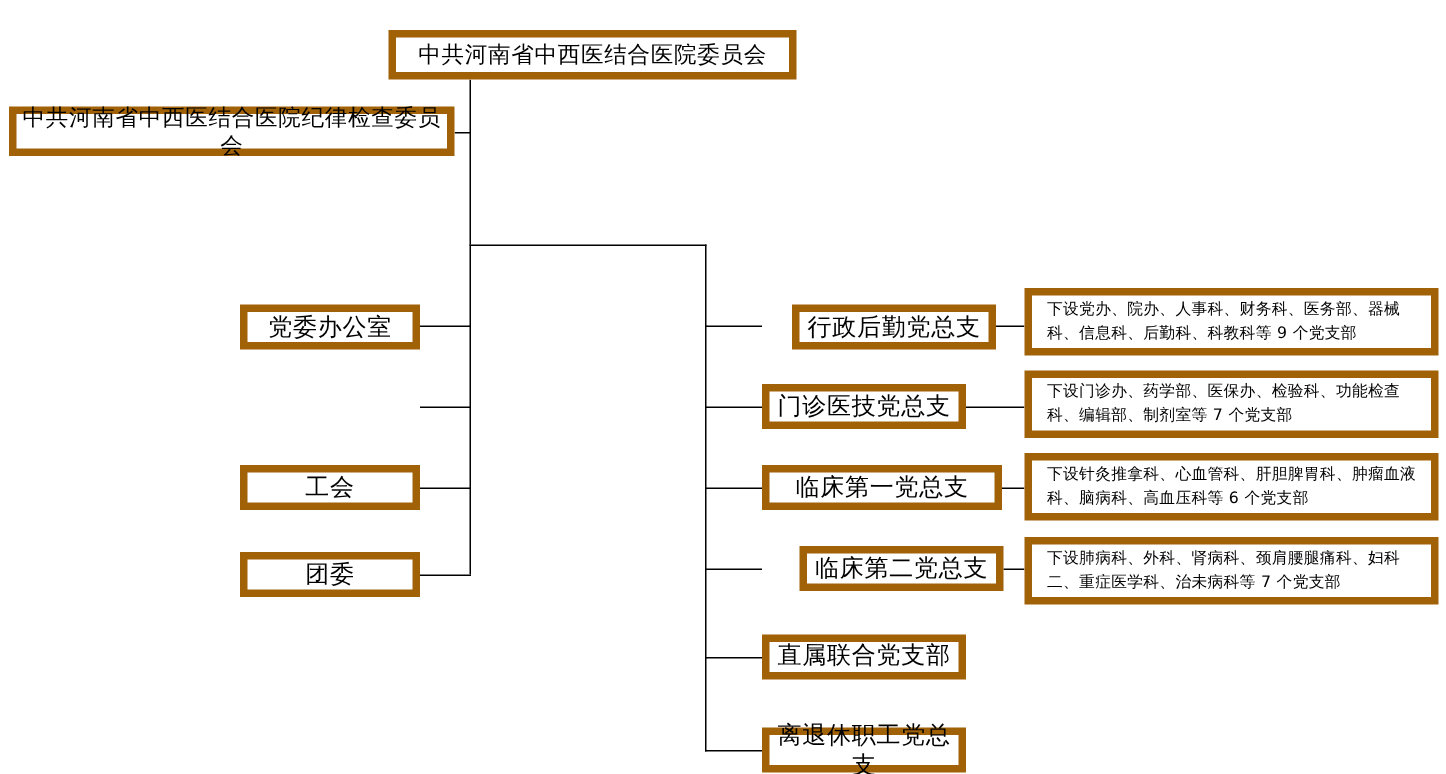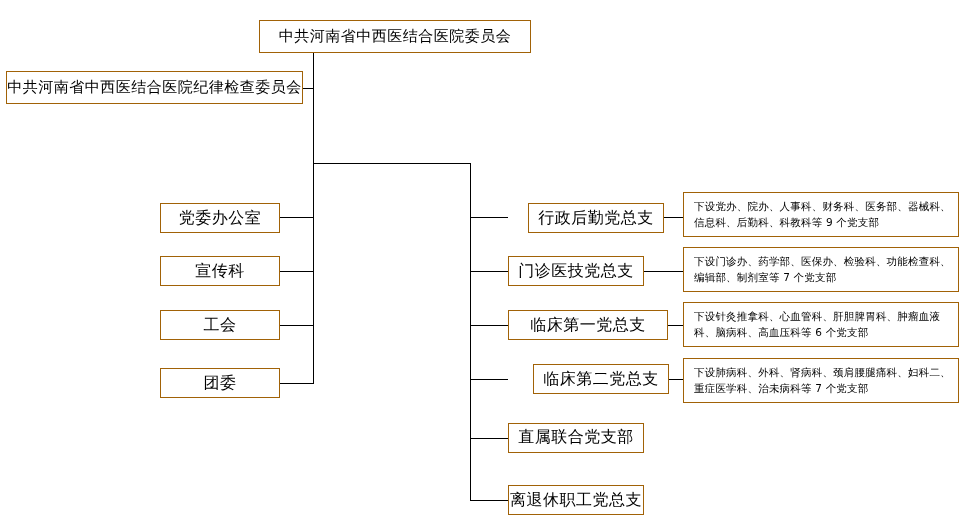--- a/index.html
+++ b/index.html
@@ -14,21 +14,21 @@
   #chart {
     position: relative;
     width: 964px;
     height: 516px;
     background: #ffffff;
     overflow: hidden;
   }
   .box {
     position: absolute;
     box-sizing: border-box;
-    border: 1px solid #a16207;
+    border: 5px solid #a16207;
     background: #ffffff;
     display: flex;
     align-items: center;
     justify-content: center;
     text-align: center;
     line-height: 1.25;
     z-index: 2;
   }
   .box-lg {
     font-size: 15px;
@@ -74,23 +74,20 @@
 
   <div class="line vline" style="left:313px; top:163px; height:220px;"></div>
 
   <div class="line vline" style="left:470px; top:163px; height:338px;"></div>
 
   <div class="box box-md" style="left:160px; top:203px; width:120px; height:30px;">
     <span>党委办公室</span>
   </div>
   <div class="line hline" style="left:280px; top:217px; width:34px;"></div>
 
-  <div class="box box-md" style="left:160px; top:256px; width:120px; height:30px;">
-    <span>宣传科</span>
-  </div>
   <div class="line hline" style="left:280px; top:271px; width:34px;"></div>
 
   <div class="box box-md" style="left:160px; top:310px; width:120px; height:30px;">
     <span>工会</span>
   </div>
   <div class="line hline" style="left:280px; top:325px; width:34px;"></div>
 
   <div class="box box-md" style="left:160px; top:368px; width:120px; height:30px;">
     <span>团委</span>
   </div>

